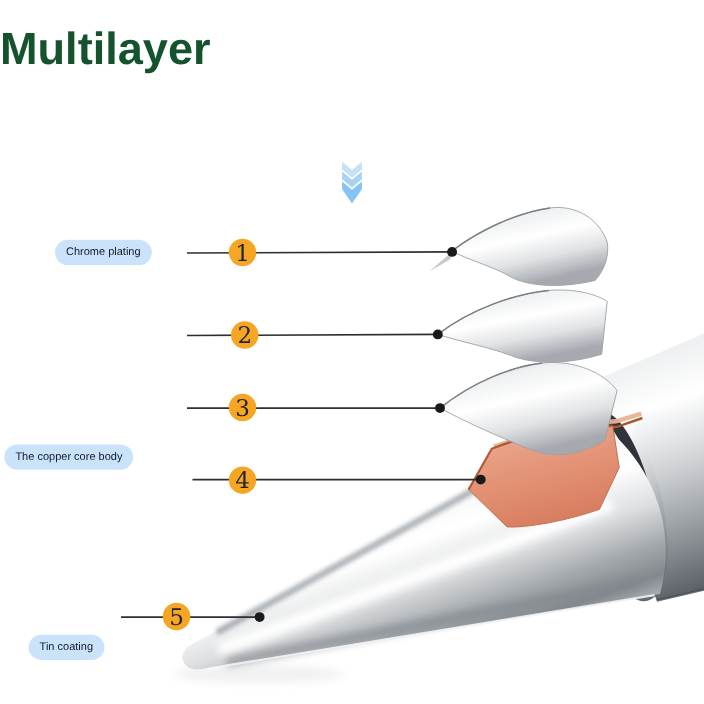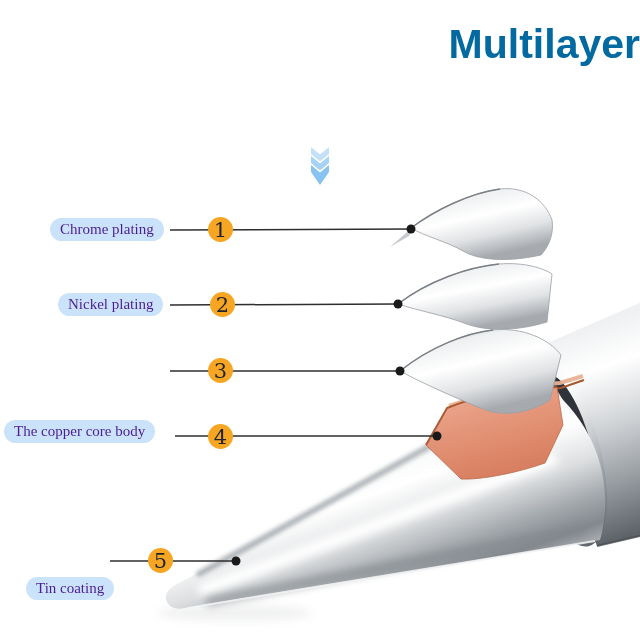--- a/index.html
+++ b/index.html
@@ -2,28 +2,28 @@
 <html><head>
 <meta charset="utf-8">
 <style>
   html,body{margin:0;padding:0;background:#ffffff;}
   .stage{
     position:relative;width:640px;height:640px;overflow:hidden;
     background:#ffffff;font-family:"Liberation Sans",sans-serif;
   }
   .stage svg{position:absolute;left:0;top:0;}
   .title{
-    position:absolute;left:0;top:22px;width:640px;text-align:right;
-    font-weight:700;font-size:41px;line-height:44px;color:#0369a1;
+    position:absolute;left:0;top:22px;width:640px;text-align:left;
+    font-weight:700;font-size:41px;line-height:44px;color:#14532d;
     letter-spacing:0px;
   }
   .pill{
     position:absolute;height:23px;line-height:23px;padding:0 10px;
-    background:#cbe3fa;border-radius:12px;color:#4c1d95;
-    font-size:15px;white-space:nowrap;font-family:Liberation Serif, serif;
+    background:#cbe3fa;border-radius:12px;color:#0f172a;
+    font-size:10px;white-space:nowrap;
   }
   .badge{
     position:absolute;width:25px;height:25px;border-radius:50%;
     background:#f6a623;color:#1f232b;
     font-family:"DejaVu Serif",serif;font-size:21px;
     display:flex;align-items:center;justify-content:center;
   }
 </style>
 </head>
 <body>
@@ -150,22 +150,21 @@
       <path d="M 311,156 L 320,163.5 L 329,156 L 329,163 L 320,170.5 L 311,163 Z" fill="#a6d2f6"></path>
       <path d="M 311,165 L 320,172.5 L 329,165 L 329,172 L 320,185 L 311,172 Z" fill="#87c3f2"></path>
     </g>
   </svg>
 
   <div class="title">
     <div>Multilayer</div>
   </div>
 
   <div class="pill" style="left:50px;top:218px;">Chrome plating</div>
-  <div class="pill" style="left:58px;top:293px;">Nickel plating</div>
-  <div class="pill" style="left:4px;top:420px;">The copper core body</div>
+  <div class="pill" style="left:4px;top:404px;">The copper core body</div>
   <div class="pill" style="left:26px;top:549px;margin-top:28px;">Tin coating</div>
 
   <div class="badge" style="left:208px;top:217px;">1</div>
   <div class="badge" style="left:210px;top:292px;">2</div>
   <div class="badge" style="left:208px;top:358px;">3</div>
   <div class="badge" style="left:208px;top:424px;">4</div>
   <div class="badge" style="left:148px;top:548px;">5</div>
 
 </div>
 

